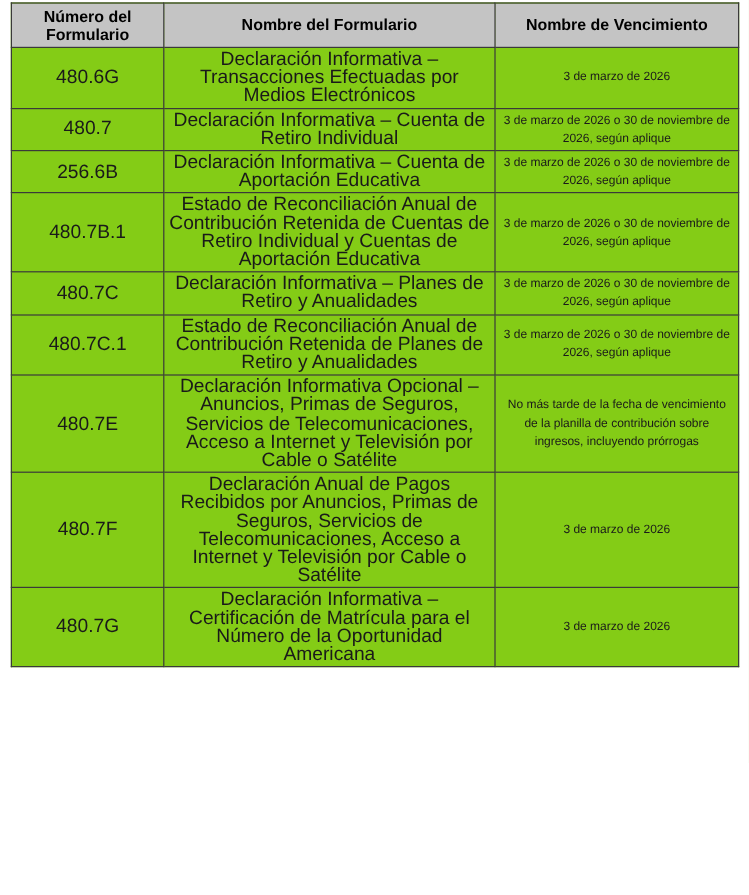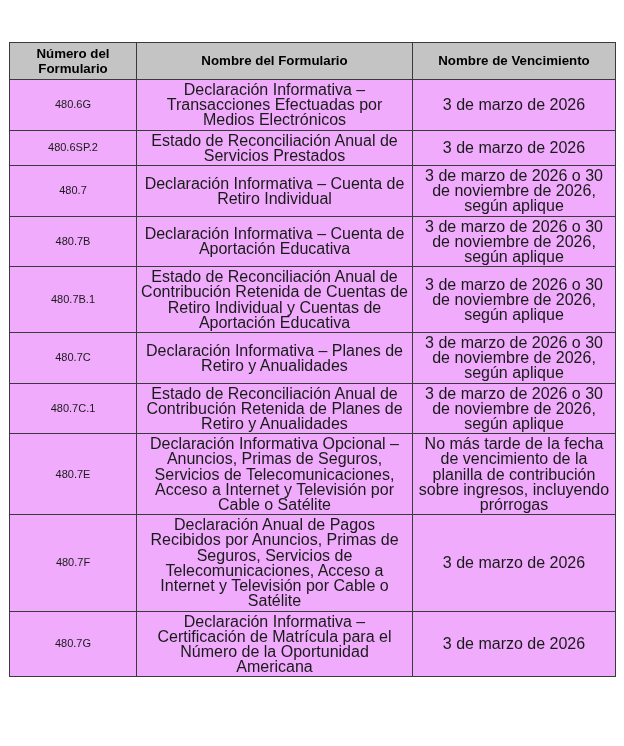--- a/index.html
+++ b/index.html
@@ -17,22 +17,21 @@
   #table-wrap {
     position: absolute;
     left: 9px;
     top: 2px;
     width: 606px;
   }
   table.forms-table {
     border-collapse: collapse;
     table-layout: fixed;
     width: 606px;
-    background: #f0abfc;
-    margin-top: 40px;
+    background: #84cc16;
   }
   table.forms-table col.c-num   { width: 127px; }
   table.forms-table col.c-name  { width: 276px; }
   table.forms-table col.c-date  { width: 203px; }
 
   table.forms-table th,
   table.forms-table td {
     border: 1px solid #3a3a3a;
     text-align: center;
     vertical-align: middle;
@@ -44,23 +43,23 @@
     font-weight: bold;
     font-size: 13.3px;
     height: 34px;
     padding: 1px 4px;
     line-height: 15.5px;
   }
   table.forms-table tbody td {
     font-size: 13px;
     color: #1a1a1a;
   }
-  table.forms-table tbody td.num  { font-size: 11px; }
+  table.forms-table tbody td.num  { font-size: 16px; }
   table.forms-table tbody td.name { font-size: 16px; }
-  table.forms-table tbody td.date { font-size: 16px; }
+  table.forms-table tbody td.date { font-size: 10px; }
 </style>
 </head>
 <body>
 
 <div id="table-wrap">
   <table class="forms-table">
     <colgroup>
       <col class="c-num">
       <col class="c-name">
       <col class="c-date">
@@ -72,31 +71,26 @@
         <th>Nombre de Vencimiento</th>
       </tr>
     </thead>
     <tbody id="table-body">
         <tr>
           <td class="num">480.6G</td>
           <td class="name">Declaración Informativa – Transacciones Efectuadas por Medios Electrónicos</td>
           <td class="date">3 de marzo de 2026</td>
         </tr>
         <tr>
-          <td class="num">480.6SP.2</td>
-          <td class="name">Estado de Reconciliación Anual de Servicios Prestados</td>
-          <td class="date">3 de marzo de 2026</td>
-        </tr>
-        <tr>
           <td class="num">480.7</td>
           <td class="name">Declaración Informativa – Cuenta de Retiro Individual</td>
           <td class="date">3 de marzo de 2026 o 30 de noviembre de 2026, según aplique</td>
         </tr>
         <tr>
-          <td class="num">480.7B</td>
+          <td class="num">256.6B</td>
           <td class="name">Declaración Informativa – Cuenta de Aportación Educativa</td>
           <td class="date">3 de marzo de 2026 o 30 de noviembre de 2026, según aplique</td>
         </tr>
         <tr>
           <td class="num">480.7B.1</td>
           <td class="name">Estado de Reconciliación Anual de Contribución Retenida de Cuentas de Retiro Individual y Cuentas de Aportación Educativa</td>
           <td class="date">3 de marzo de 2026 o 30 de noviembre de 2026, según aplique</td>
         </tr>
         <tr>
           <td class="num">480.7C</td>

